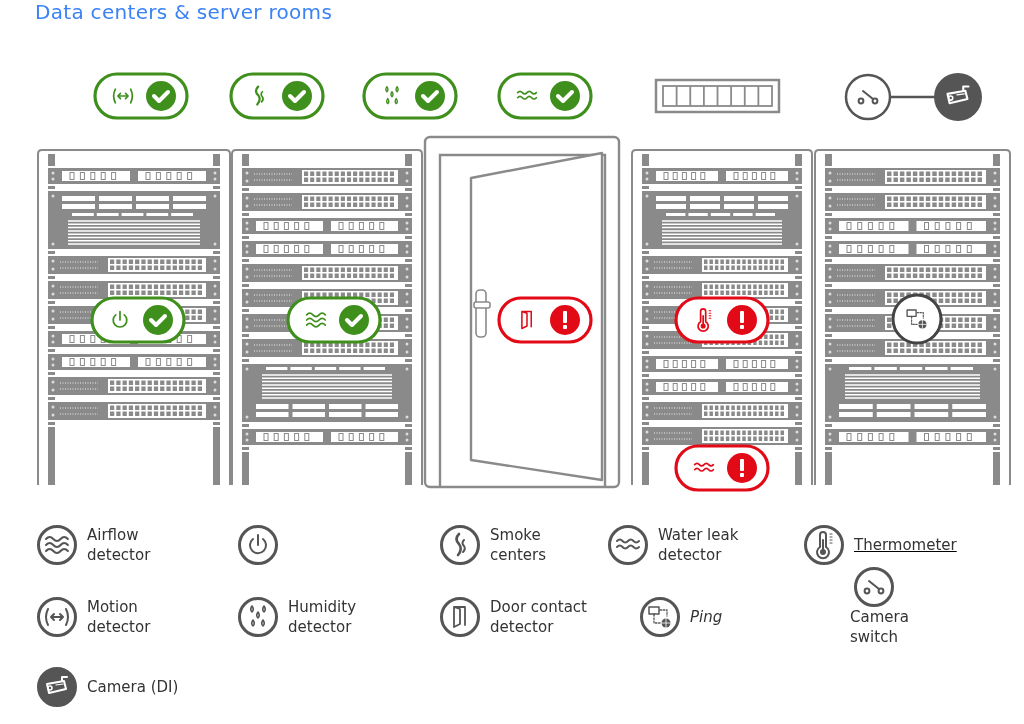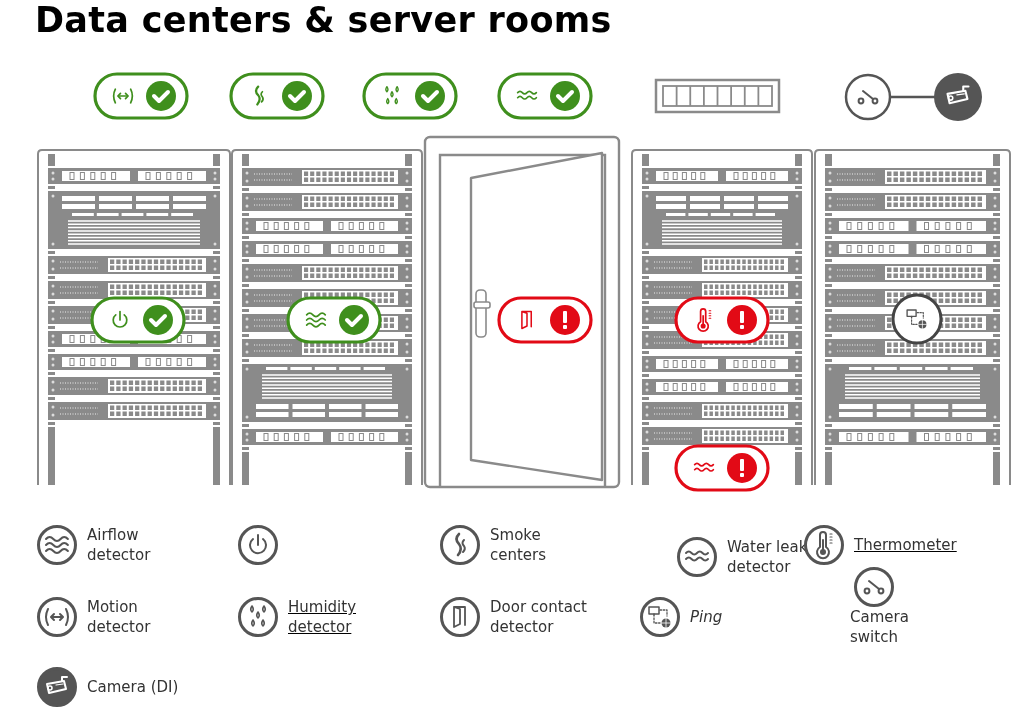--- a/index.html
+++ b/index.html
@@ -1,17 +1,17 @@
 <!DOCTYPE html>
 <html><head>
 <meta charset="utf-8">
 <style>
   html, body { margin: 0; padding: 0; background: #ffffff; }
   body { width: 1024px; height: 724px; position: relative; overflow: hidden; font-family: "DejaVu Sans", sans-serif; }
-  .title { position: absolute; left: 35px; top: 0px; font-size: 35px; font-weight: bold; color: #000000; letter-spacing: 0.3px; }
+  .title { position: absolute; left: 35px; top: 0px; font-size: 20px; font-weight: normal; color: #3b82f6; letter-spacing: 0.3px; }
   #scene { position: absolute; left: 0; top: 0; }
   .legend-item { position: absolute; display: flex; align-items: center; }
   .legend-icon { width: 40px; height: 40px; border: 3px solid #555; border-radius: 50%; box-sizing: border-box; display: flex; align-items: center; justify-content: center; background: #fff; }
   .legend-icon.dark { background: #555; border-color: #555; }
   .legend-icon svg { width: 30px; height: 30px; }
   .legend-label { margin-left: 10px; font-size: 15px; line-height: 20px; color: #333; white-space: pre-line; font-family: "DejaVu Sans", sans-serif; }
 </style>
 </head>
 <body>
 
@@ -1499,21 +1499,21 @@
         <svg viewBox="0 0 30 30">
           <g transform="translate(0,0) scale(1)" fill="none" stroke="#555" stroke-width="2" stroke-linecap="round" stroke-linejoin="round">
             <path d="M14 4 q-5 5 0 10 q4 5 -1 11" stroke-width="2.6"></path>
             <path d="M19 10 q-3 3 0 6 q2 3 -1 6" stroke-width="2"></path>
           </g>
         </svg>
       </div>
       <div class="legend-label">Smoke
 centers</div>
     </div>
-    <div class="legend-item" style="left: 677px; top: 525px; margin-top: 12px;">
+    <div class="legend-item" style="left: 608px; top: 525px;">
       <div class="legend-icon">
         <svg viewBox="0 0 30 30">
           <g transform="translate(0,0) scale(1)" fill="none" stroke="#555" stroke-width="2" stroke-linecap="round" stroke-linejoin="round">
             <path d="M4 11 q2.75 -3 5.5 0 t5.5 0 t5.5 0 t5.5 0"></path>
             <path d="M4 17 q2.75 -3 5.5 0 t5.5 0 t5.5 0 t5.5 0"></path>
           </g>
         </svg>
       </div>
       <div class="legend-label">Water leak
 detector</div>
@@ -1541,21 +1541,21 @@
             <path d="M6 7 q-4 8 0 16"></path>
             <path d="M24 7 q4 8 0 16"></path>
             <line x1="10" y1="15" x2="20" y2="15"></line>
             <path d="M12 12 l-3 3 l3 3 M18 12 l3 3 l-3 3"></path>
           </g>
         </svg>
       </div>
       <div class="legend-label">Motion
 detector</div>
     </div>
-    <div class="legend-item" style="left: 238px; top: 597px; text-decoration: underline;">
+    <div class="legend-item" style="left: 238px; top: 597px;">
       <div class="legend-icon">
         <svg viewBox="0 0 30 30">
           <g transform="translate(0,0) scale(1)" fill="none" stroke="#555" stroke-width="2" stroke-linecap="round" stroke-linejoin="round">
             <path d="M9 4 q2.5 3.5 0 6 q-2.5 -2.5 0 -6 z" stroke-width="1.6"></path>
             <path d="M21 4 q2.5 3.5 0 6 q-2.5 -2.5 0 -6 z" stroke-width="1.6"></path>
             <path d="M15 10 q2.5 3.5 0 6 q-2.5 -2.5 0 -6 z" stroke-width="1.6"></path>
             <path d="M10 18 q2.5 3.5 0 6 q-2.5 -2.5 0 -6 z" stroke-width="1.6"></path>
             <path d="M20 18 q2.5 3.5 0 6 q-2.5 -2.5 0 -6 z" stroke-width="1.6"></path>
           </g>
         </svg>

